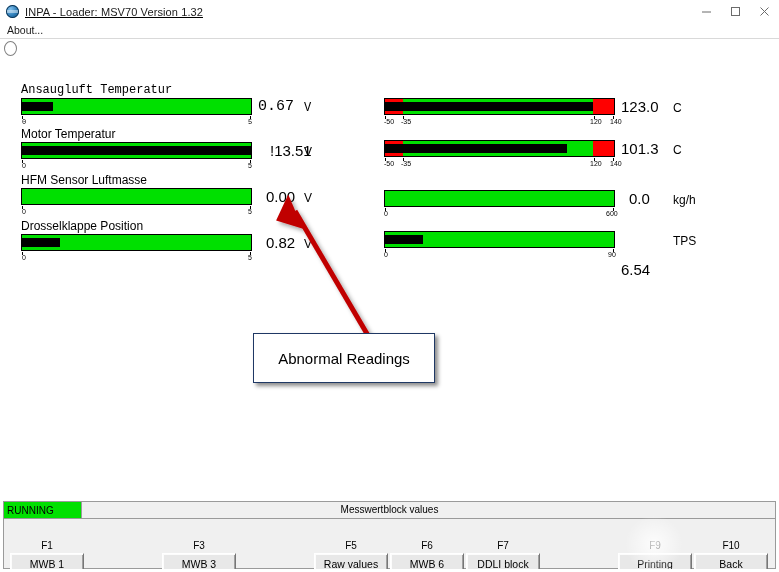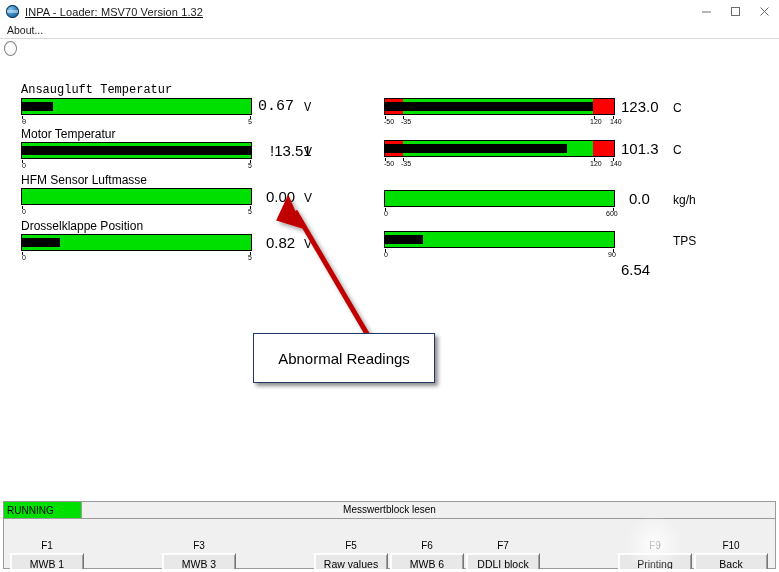--- a/index.html
+++ b/index.html
@@ -448,21 +448,21 @@
       </svg>
     </div>
 
     <div class="callout">
       <div class="callout-text">Abnormal Readings</div>
     </div>
 
   </div>
 
   <div class="statusbar">
-    <div class="status-center">Messwertblock lesen</div>
+    <div class="status-center">Messwertblock values</div>
     <div class="status-badge">RUNNING</div>
   </div>
 
   <div class="fkeys">
     <div class="fkey" style="left:6px;">
       <div class="fkey-label">F1</div>
       <div class="fkey-button">MWB 1</div>
     </div>
     <div class="fkey" style="left:158px;">
       <div class="fkey-label">F3</div>

